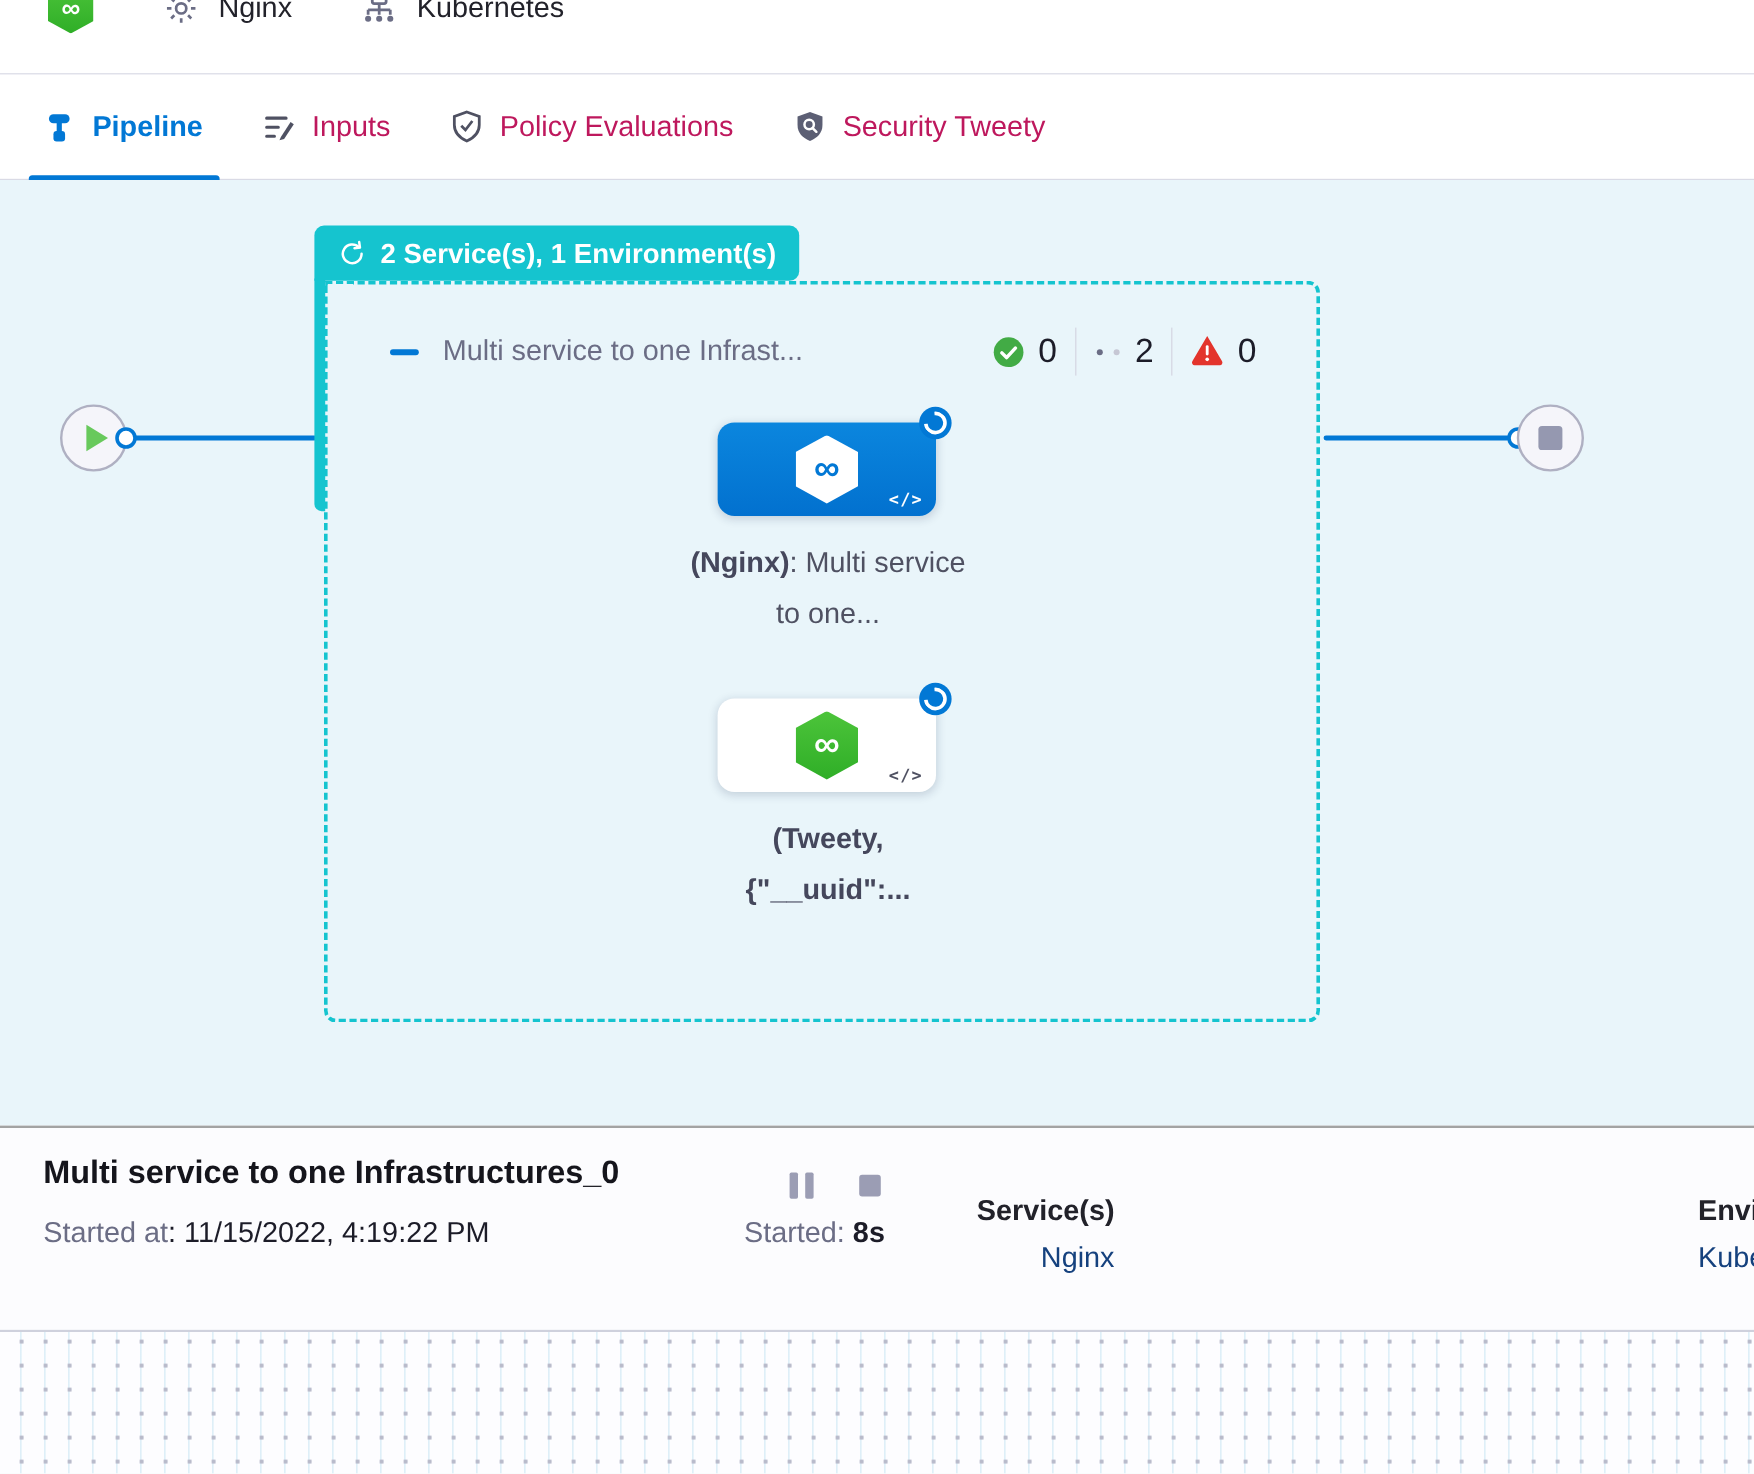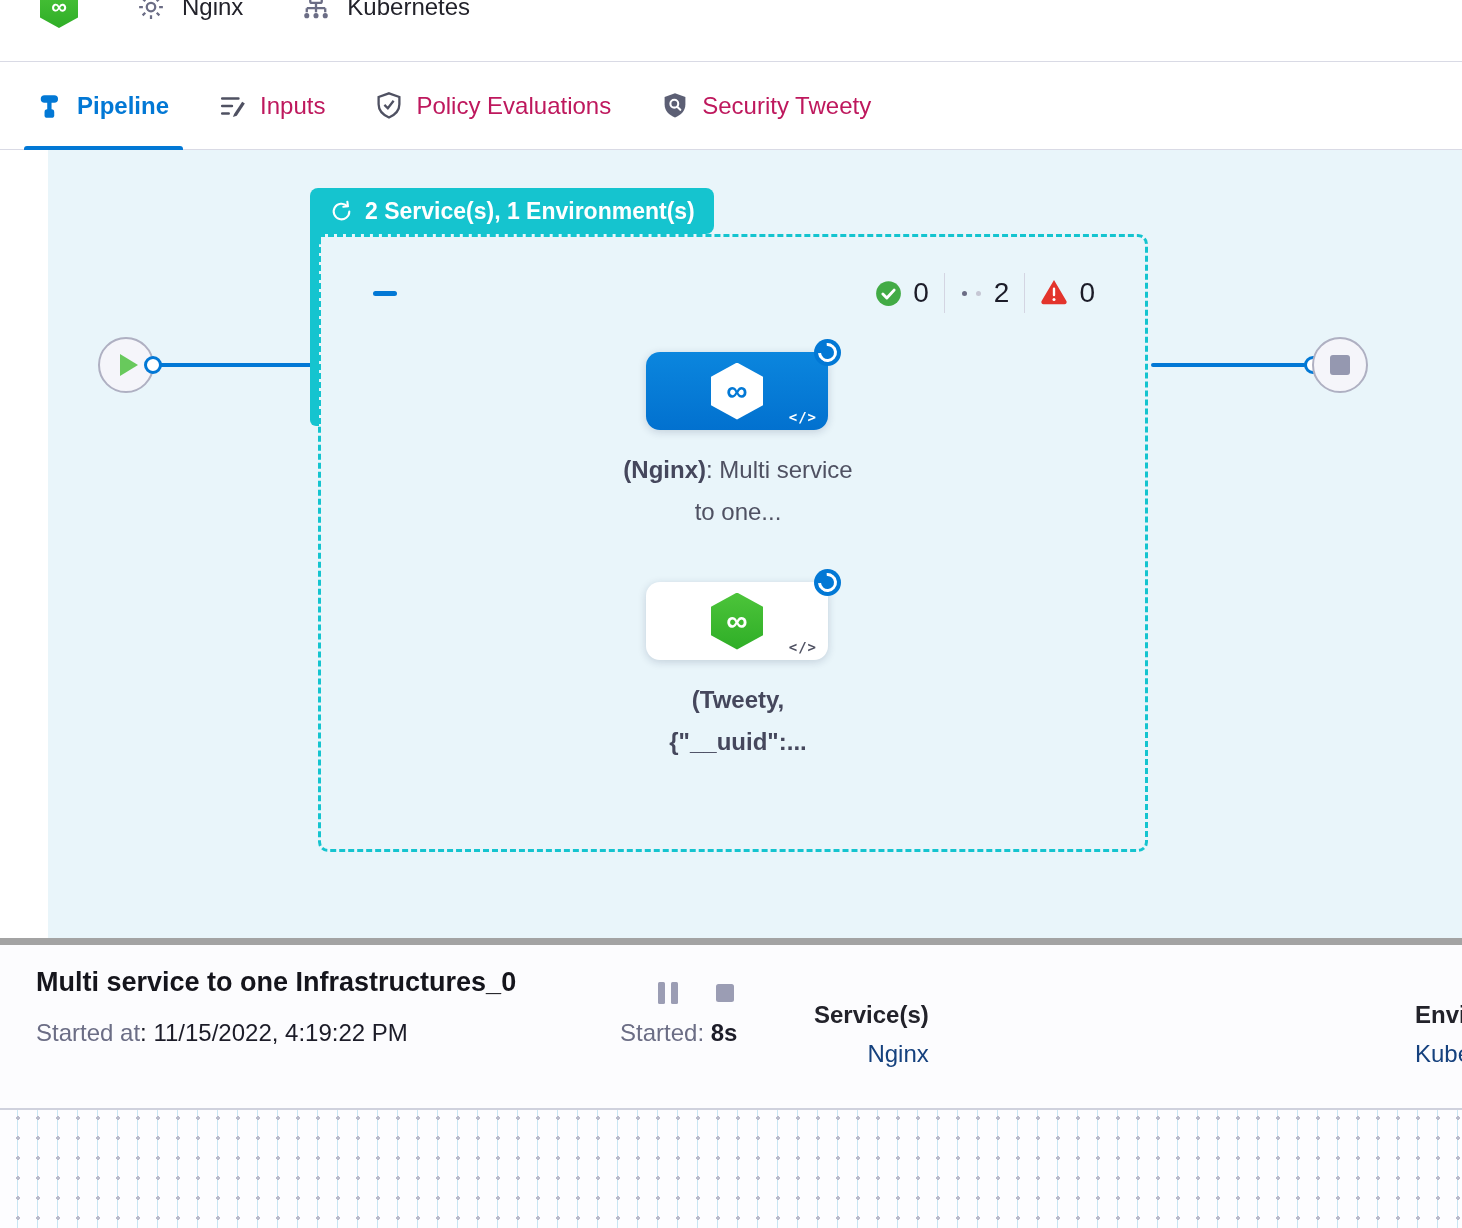--- a/index.html
+++ b/index.html
@@ -22,21 +22,21 @@
 
   
   .tabs { height:88px; background:#fff; border-bottom:1px solid #d9dae5; display:flex; align-items:center; padding:0 0 0 24px; }
   .tab { position:relative; height:100%; display:flex; align-items:center; padding:0 14px; margin-right:22px; cursor:pointer; }
   .tab .ticn { margin-right:13px; display:flex; }
   .tab-label { font-size:24px; font-weight:500; color:#be185d; }
   .tab.active .tab-label { color:#0278d5; font-weight:700; }
   .tab.active::after { content:""; position:absolute; left:0; right:0; bottom:-1px; height:4px; background:#0278d5; border-radius:3px 3px 0 0; }
 
   
-  .canvas { position:relative; height:788px; background:#e9f5fa; overflow:hidden;margin-left:48px; }
+  .canvas { position:relative; height:788px; background:#e9f5fa; overflow:hidden; }
 
   .exec-node { position:absolute; width:56px; height:56px; border-radius:50%; background:#f5f5fa; border:2.5px solid #afb0c2; display:flex; align-items:center; justify-content:center; }
   .play-tri { width:0; height:0; border-left:18px solid #68c95c; border-top:11px solid transparent; border-bottom:11px solid transparent; margin-left:5px; }
   .end-sq { width:20px; height:20px; background:#9598b0; border-radius:3px; }
 
   .edge { position:absolute; height:4px; background:#0278d5; border-radius:2px; }
   .port { position:absolute; width:18px; height:18px; border-radius:50%; background:#fff; border:3.5px solid #0278d5; }
 
   .stage-label { position:absolute; left:262px; top:38px; height:46px; display:inline-flex; align-items:center; gap:11px; padding:0 19px; background:#15c4cf; color:#fff; font-size:23px; font-weight:600; border-radius:8px 8px 8px 0; z-index:3; white-space:nowrap; }
   .stage-leftbar { position:absolute; left:262px; top:82px; width:9px; height:194px; background:#15c4cf; border-radius:0 0 0 6px; z-index:2; }
@@ -59,21 +59,21 @@
   .svc-hex .inf { position:absolute; font-size:30px; }
   .code-badge { position:absolute; right:11px; bottom:5px; font-size:14px; font-weight:700; letter-spacing:1px; font-family:"DejaVu Sans Mono",monospace; }
   .code-white { color:#fff; } .code-dark { color:#4f5162; }
   .spin-badge { position:absolute; top:-13px; right:-13px; width:27px; height:27px; border-radius:50%; background:#0278d5; }
   .spin-badge::after { content:""; position:absolute; inset:4px; border-radius:50%; border:3px solid #fff; border-left-color:transparent; transform:rotate(40deg); }
 
   .node-label { position:absolute; width:230px; text-align:center; font-size:24px; line-height:42px; color:#4f5162; }
   .node-label b { font-weight:700; color:#45475c; }
 
   
-  .footer { position:relative; height:170px; background:#fcfcfe; border-top:7px solid #a3a3a3; }
+  .footer { position:relative; height:170px; background:#fcfcfe; border-top:2px solid #a3a3a3; }
   .f-title { position:absolute; left:36px; top:22px; font-size:27px; font-weight:700; color:#15151c; }
   .f-sub { position:absolute; left:36px; top:74px; font-size:24px; }
   .f-gray { color:#6b6d85; } .f-dark { color:#1c1c28; }
   .pause-icn { position:absolute; left:658px; top:37px; display:flex; gap:6px; cursor:pointer; }
   .pause-icn i { width:7px; height:22px; background:#9b9db4; border-radius:1.5px; }
   .stop-icn { position:absolute; left:716px; top:39px; width:18px; height:18px; background:#9b9db4; border-radius:2.5px; cursor:pointer; }
   .f-duration { position:absolute; left:620px; top:74px; font-size:24px; }
   .f-col { position:absolute; top:56px; white-space:nowrap; }
   .f-col .f-col-label { font-size:24px; font-weight:600; color:#22222a; }
   .f-col .f-col-value { margin-top:11px; font-size:24px; font-weight:500; color:#15417e; cursor:pointer; }
@@ -179,20 +179,21 @@
           <polyline points="17.6,2.6 18.2,7 13.8,7.5" stroke-linejoin="round"></polyline>
         </svg>
       </span>
       <span>2 Service(s), 1 Environment(s)</span>
     </div>
     <div class="stage-leftbar"></div>
 
     <div class="stage-box">
       <div class="stage-header">
         <span class="collapse-minus"></span>
+        <span class="stage-name">Multi service to one Infrast...</span>
         <div class="counters">
           <span style="display:flex;">
             <svg width="27" height="27" viewBox="0 0 24 24">
               <circle cx="12" cy="12" r="11" fill="#42ab45"></circle>
               <polyline points="7,12.5 10.5,16 17,9" fill="none" stroke="#fff" stroke-width="2.6" stroke-linecap="round" stroke-linejoin="round"></polyline>
             </svg>
           </span>
           <span class="cnt-num">0</span>
           <span class="cnt-div"></span>
           <span class="dots">

